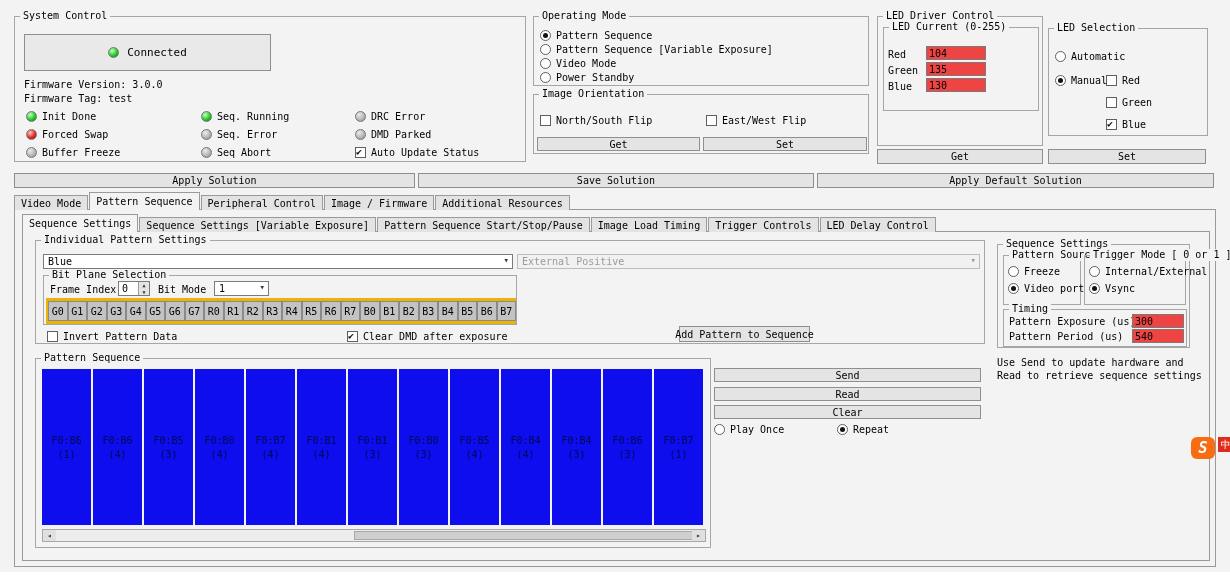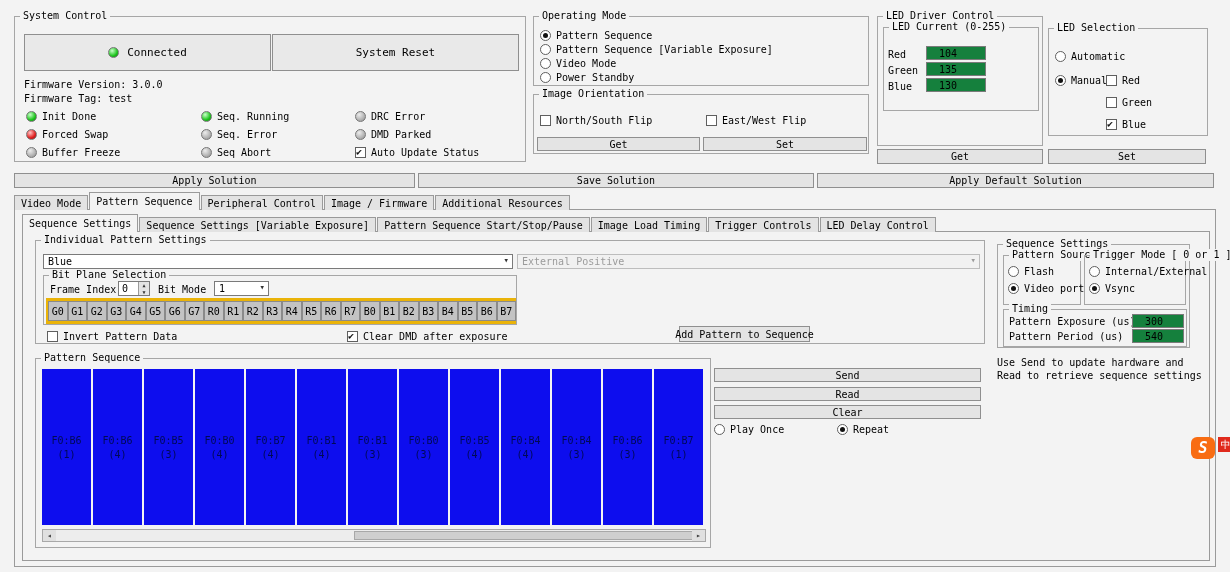--- a/index.html
+++ b/index.html
@@ -28,21 +28,21 @@
   .combo{position:absolute;background:#fff;border:1px solid #7a7a7a;display:flex;align-items:center;padding:0 4px;white-space:nowrap;}
   .combo::after{content:"▾";position:absolute;right:3px;top:0;font-size:9px;color:#333;}
   .combo.disabled{background:#f1f1f1;color:#9b9b9b;border-color:#bdbdbd;}
   .combo.disabled::after{color:#9b9b9b;}
   .spin{position:absolute;background:#fff;border:1px solid #7a7a7a;display:flex;align-items:center;}
   .spin-val{padding-left:3px;}
   .spin-arrows{position:absolute;right:0;top:0;bottom:0;width:11px;display:flex;flex-direction:column;border-left:1px solid #9a9a9a;background:#e4e4e4;}
   .spin-arrows b{flex:1;display:flex;align-items:center;justify-content:center;font-weight:normal;font-size:5px;color:#333;}
   .spin-up::after{content:"▲";}
   .spin-down::after{content:"▼";}
-  .tbox{position:absolute;height:14px;border:1px solid #7a7a7a;background:#15803d;font:inherit;padding:0 12px;}
+  .tbox{position:absolute;height:14px;border:1px solid #7a7a7a;background:#ef4444;font:inherit;padding:0 2px;}
   .tabs{position:absolute;display:flex;align-items:flex-end;}
   .tab{height:15px;padding:0 6px;background:#e3e3e3;border:1px solid #9a9a9a;border-bottom:none;display:flex;align-items:center;margin-right:1px;white-space:nowrap;}
   .tab.active{height:18px;background:#f3f3f3;position:relative;z-index:3;}
   .panel{position:absolute;border:1px solid #9a9a9a;background:#f3f3f3;}
   .bitstrip{position:absolute;background:#eab308;display:flex;align-items:center;padding:3px 2px;}
   .bitbtn{width:19.5px;height:20px;background:#c3c3c3;border:1px solid #8a8a8a;display:flex;align-items:center;justify-content:center;flex:none;margin-right:0;}
   .tilewrap{position:absolute;display:flex;gap:2px;overflow:hidden;}
   .tile{width:49px;height:156px;background:#0d0dee;flex:none;display:flex;flex-direction:column;align-items:center;justify-content:center;gap:3px;color:#000a55;}
   .scrollbar{position:absolute;height:13px;background:#ededed;border:1px solid #a8a8a8;}
   .sb-btn{position:absolute;top:0;width:13px;height:11px;background:#e0e0e0;display:flex;align-items:center;justify-content:center;font-size:8px;color:#444;}
@@ -59,23 +59,20 @@
 </head>
 <body>
 
 <div class="app">
 
   <div class="gb" style="left:14px;top:16px;width:512px;height:146px;">
     <span class="gb-t">System Control</span>
     <div class="btn big" style="left:9px;top:17px;width:247px;height:37px;">
       <span class="led green"></span>
       <span>Connected</span>
-    </div>
-    <div class="btn big" style="left:257px;top:17px;width:247px;height:37px;">
-      <span>System Reset</span>
     </div>
     <div class="txt" style="left:9px;top:62px;">Firmware Version: 3.0.0</div>
     <div class="txt" style="left:9px;top:76px;">Firmware Tag: test</div>
 
     <div class="stack ledstack" style="left:11px;top:90px;">
       <div class="row">
           <span class="led green"></span>
           <span>Init Done</span>
         </div>
         <div class="row">
@@ -320,21 +317,21 @@
         </div>
       </div>
 
       <div class="gb" style="left:974px;top:12px;width:193px;height:104px;">
         <span class="gb-t">Sequence Settings</span>
 
         <div class="gb" style="left:5px;top:10px;width:78px;height:50px;">
           <span class="gb-t">Pattern Source</span>
           <div class="row absrow" style="left:4px;top:8px;">
             <span class="radio"></span>
-            <span>Flash</span>
+            <span>Freeze</span>
           </div>
           <div class="row absrow" style="left:4px;top:25px;">
             <span class="radio on"></span>
             <span>Video port</span>
           </div>
         </div>
 
         <div class="gb" style="left:86px;top:10px;width:102px;height:50px;">
           <span class="gb-t">Trigger Mode [ 0 or 1 ]</span>
           <div class="row absrow" style="left:4px;top:8px;">

